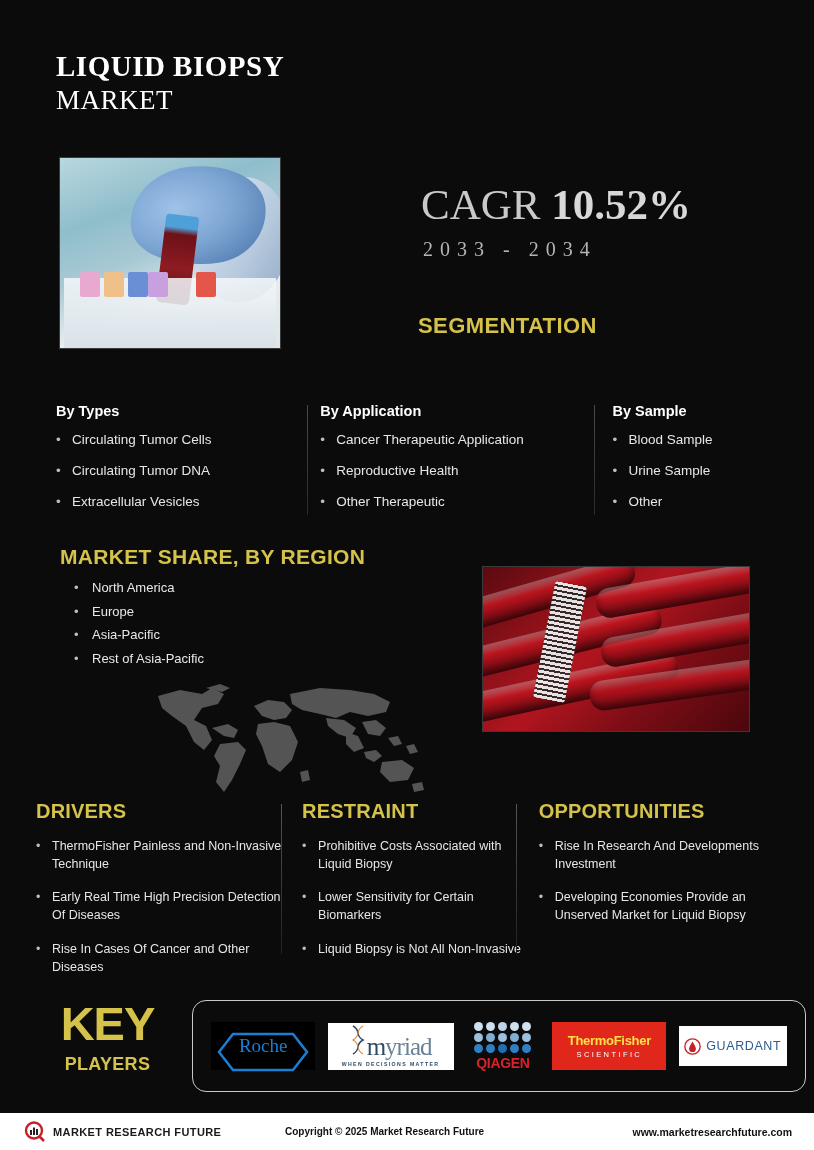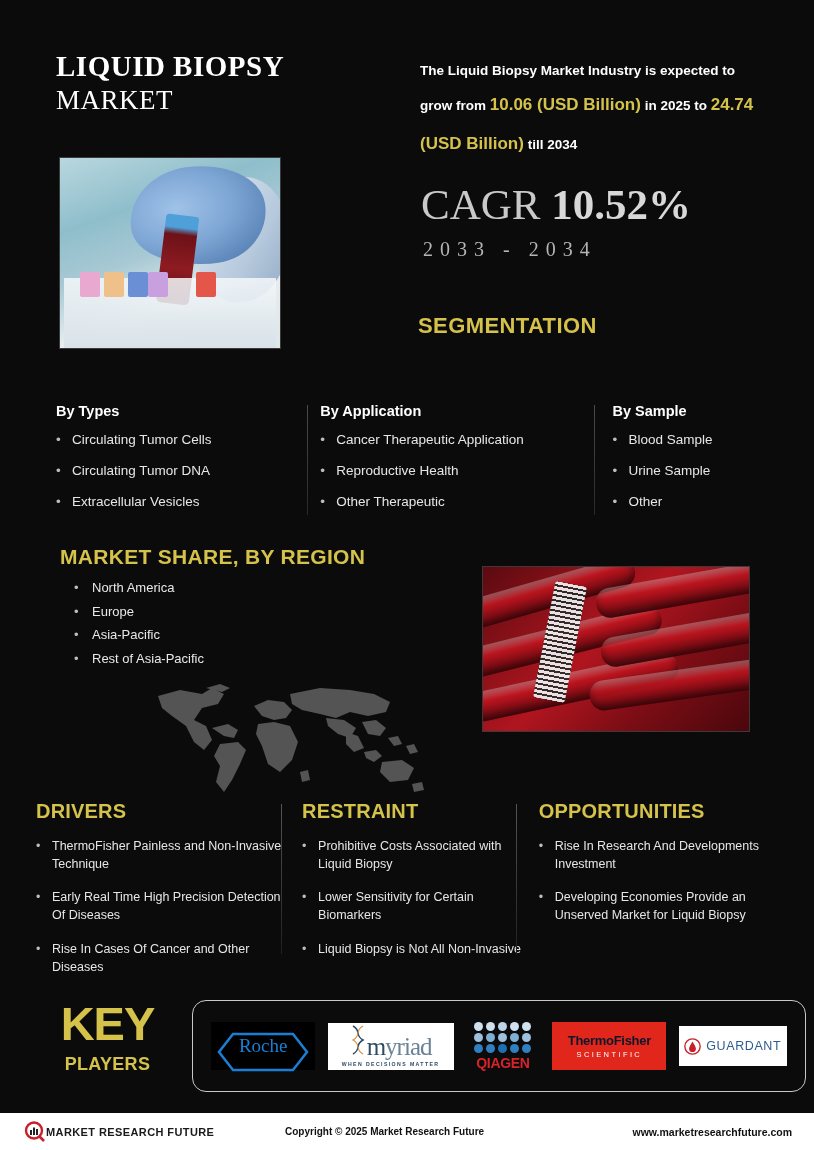--- a/index.html
+++ b/index.html
@@ -166,33 +166,33 @@
   .myr-word { font-family:Liberation Serif, serif; font-size:25px; color:#2e4a63; letter-spacing:-1px; line-height:1; }
   .myr-word i { color:#6a8196; font-style:normal; }
   .myr-sub { font-size:5.2px; color:#2e4a63; letter-spacing:1.4px; margin-top:2px; font-weight:bold; }
 
   .logo-qiagen { width:74px; display:flex; flex-direction:column; align-items:center; }
   .dots { display:grid; grid-template-columns:repeat(5,10px); gap:2px; }
   .dots i { width:9px; height:9px; border-radius:50%; display:block; }
   .qtext { color:#d8232a; font-size:14px; font-weight:bold; letter-spacing:-0.3px; margin-top:2px; }
 
   .logo-thermo { width:114px; height:48px; background:#e1261c; display:flex; flex-direction:column; align-items:center; justify-content:center; }
-  .th1 { color:#0f172a; font-size:13px; font-weight:bold; letter-spacing:-0.3px; }
+  .th1 { color:#fde047; font-size:13px; font-weight:bold; letter-spacing:-0.3px; }
   .th2 { color:#fff; font-size:7.5px; letter-spacing:2.4px; margin-top:2px; }
 
   .logo-guardant { width:108px; height:40px; background:#fff; display:flex; align-items:center; justify-content:center; gap:5px; }
   .drop { width:17px; height:17px; }
   .gtext { color:#2c5d8f; font-size:12.5px; letter-spacing:0.6px; }
 
   
   .footer {
     position:absolute; left:0; top:1113px; width:814px; height:37px;
     background:#fff; display:flex; align-items:center;
   }
-  .f-logo { position:absolute; left:24px; display:flex; align-items:center; }
+  .f-logo { position:absolute; left:24px; display:flex; align-items:center; gap:7px; }
   .f-logo-name { font-size:11px; font-weight:bold; color:#1a1a1a; letter-spacing:0.4px; }
   .f-copy { position:absolute; left:285px; font-size:10px; font-weight:bold; color:#111; }
   .f-url { position:absolute; right:22px; font-size:10.5px; font-weight:bold; color:#111; }
 </style>
 </head>
 <body>
 
 <div class="page">
 
   <div class="title-block">
@@ -205,27 +205,20 @@
     <div class="glove"></div>
     <div class="tube-main"></div>
     <div class="rack"></div>
     <div class="cap c1"></div>
     <div class="cap c2"></div>
     <div class="cap c3"></div>
     <div class="cap c4"></div>
     <div class="cap c5"></div>
   </div>
 
-  <div class="stat-text">
-    <span>The Liquid Biopsy Market Industry is expected to grow from</span>
-    <span class="hl">10.06 (USD Billion)</span>
-    <span>in 2025 to</span>
-    <span class="hl">24.74 (USD Billion)</span>
-    <span>till 2034</span>
-  </div>
 
   <div class="cagr">
     <span>CAGR</span>
     <span class="pct">10.52%</span>
   </div>
   <div class="cagr-years">2033 - 2034</div>
 
   <div class="segmentation">SEGMENTATION</div>
 
   <div class="seg-wrap">

